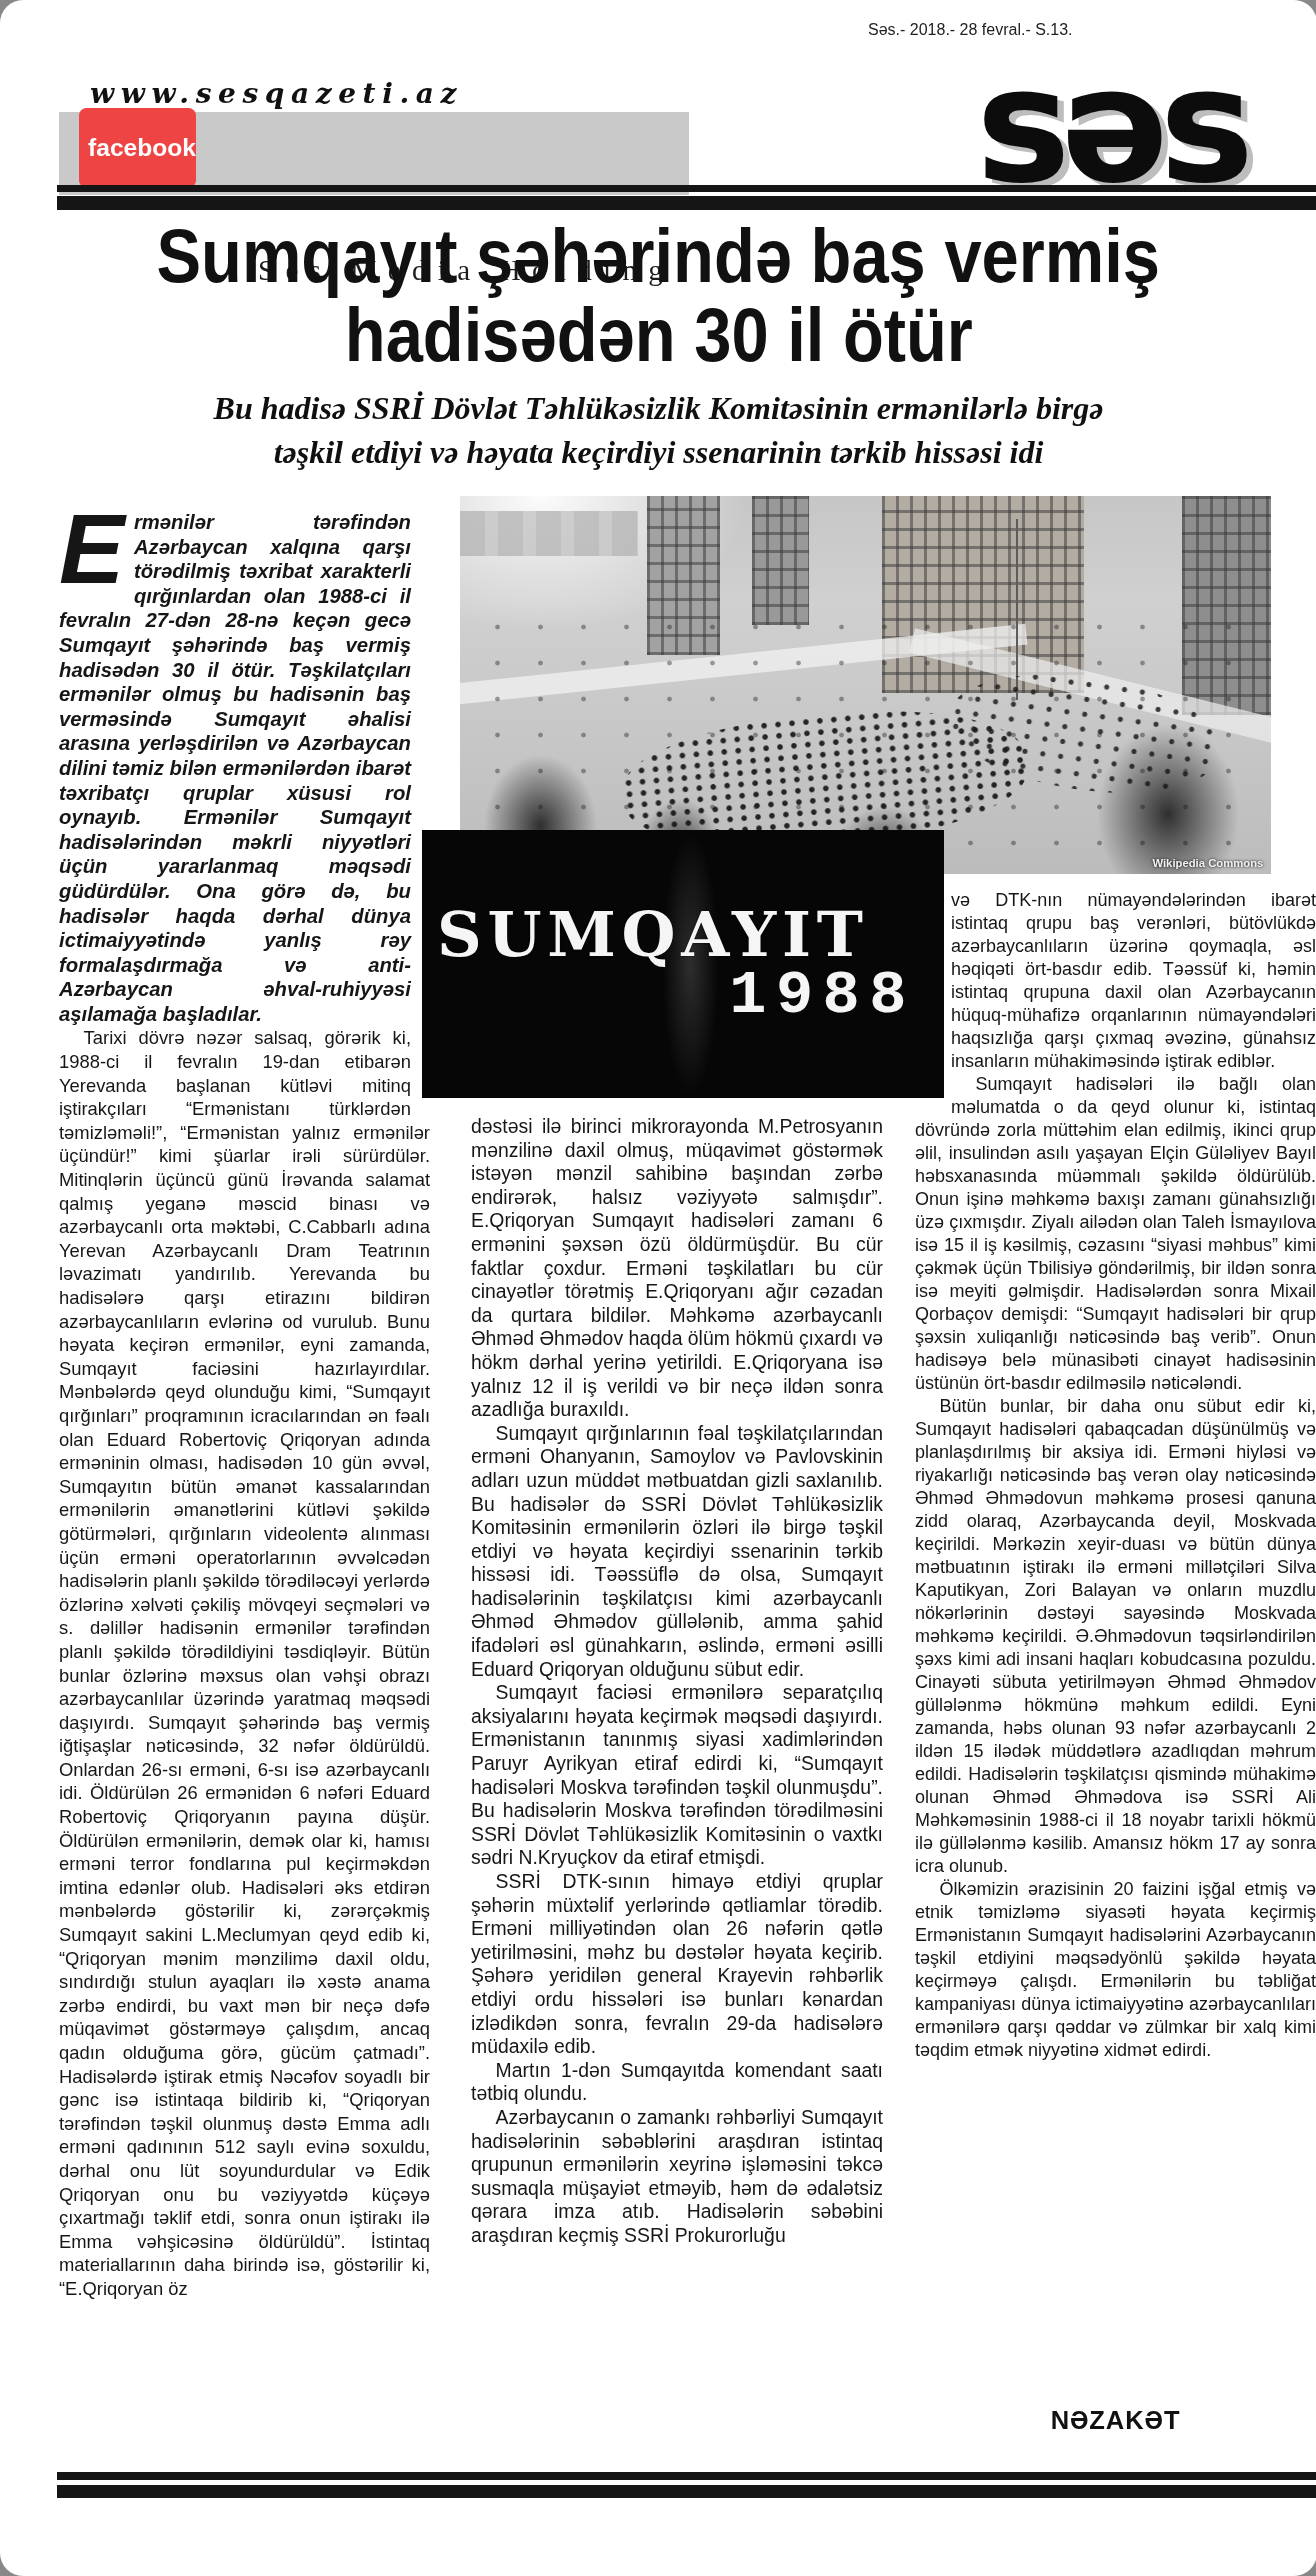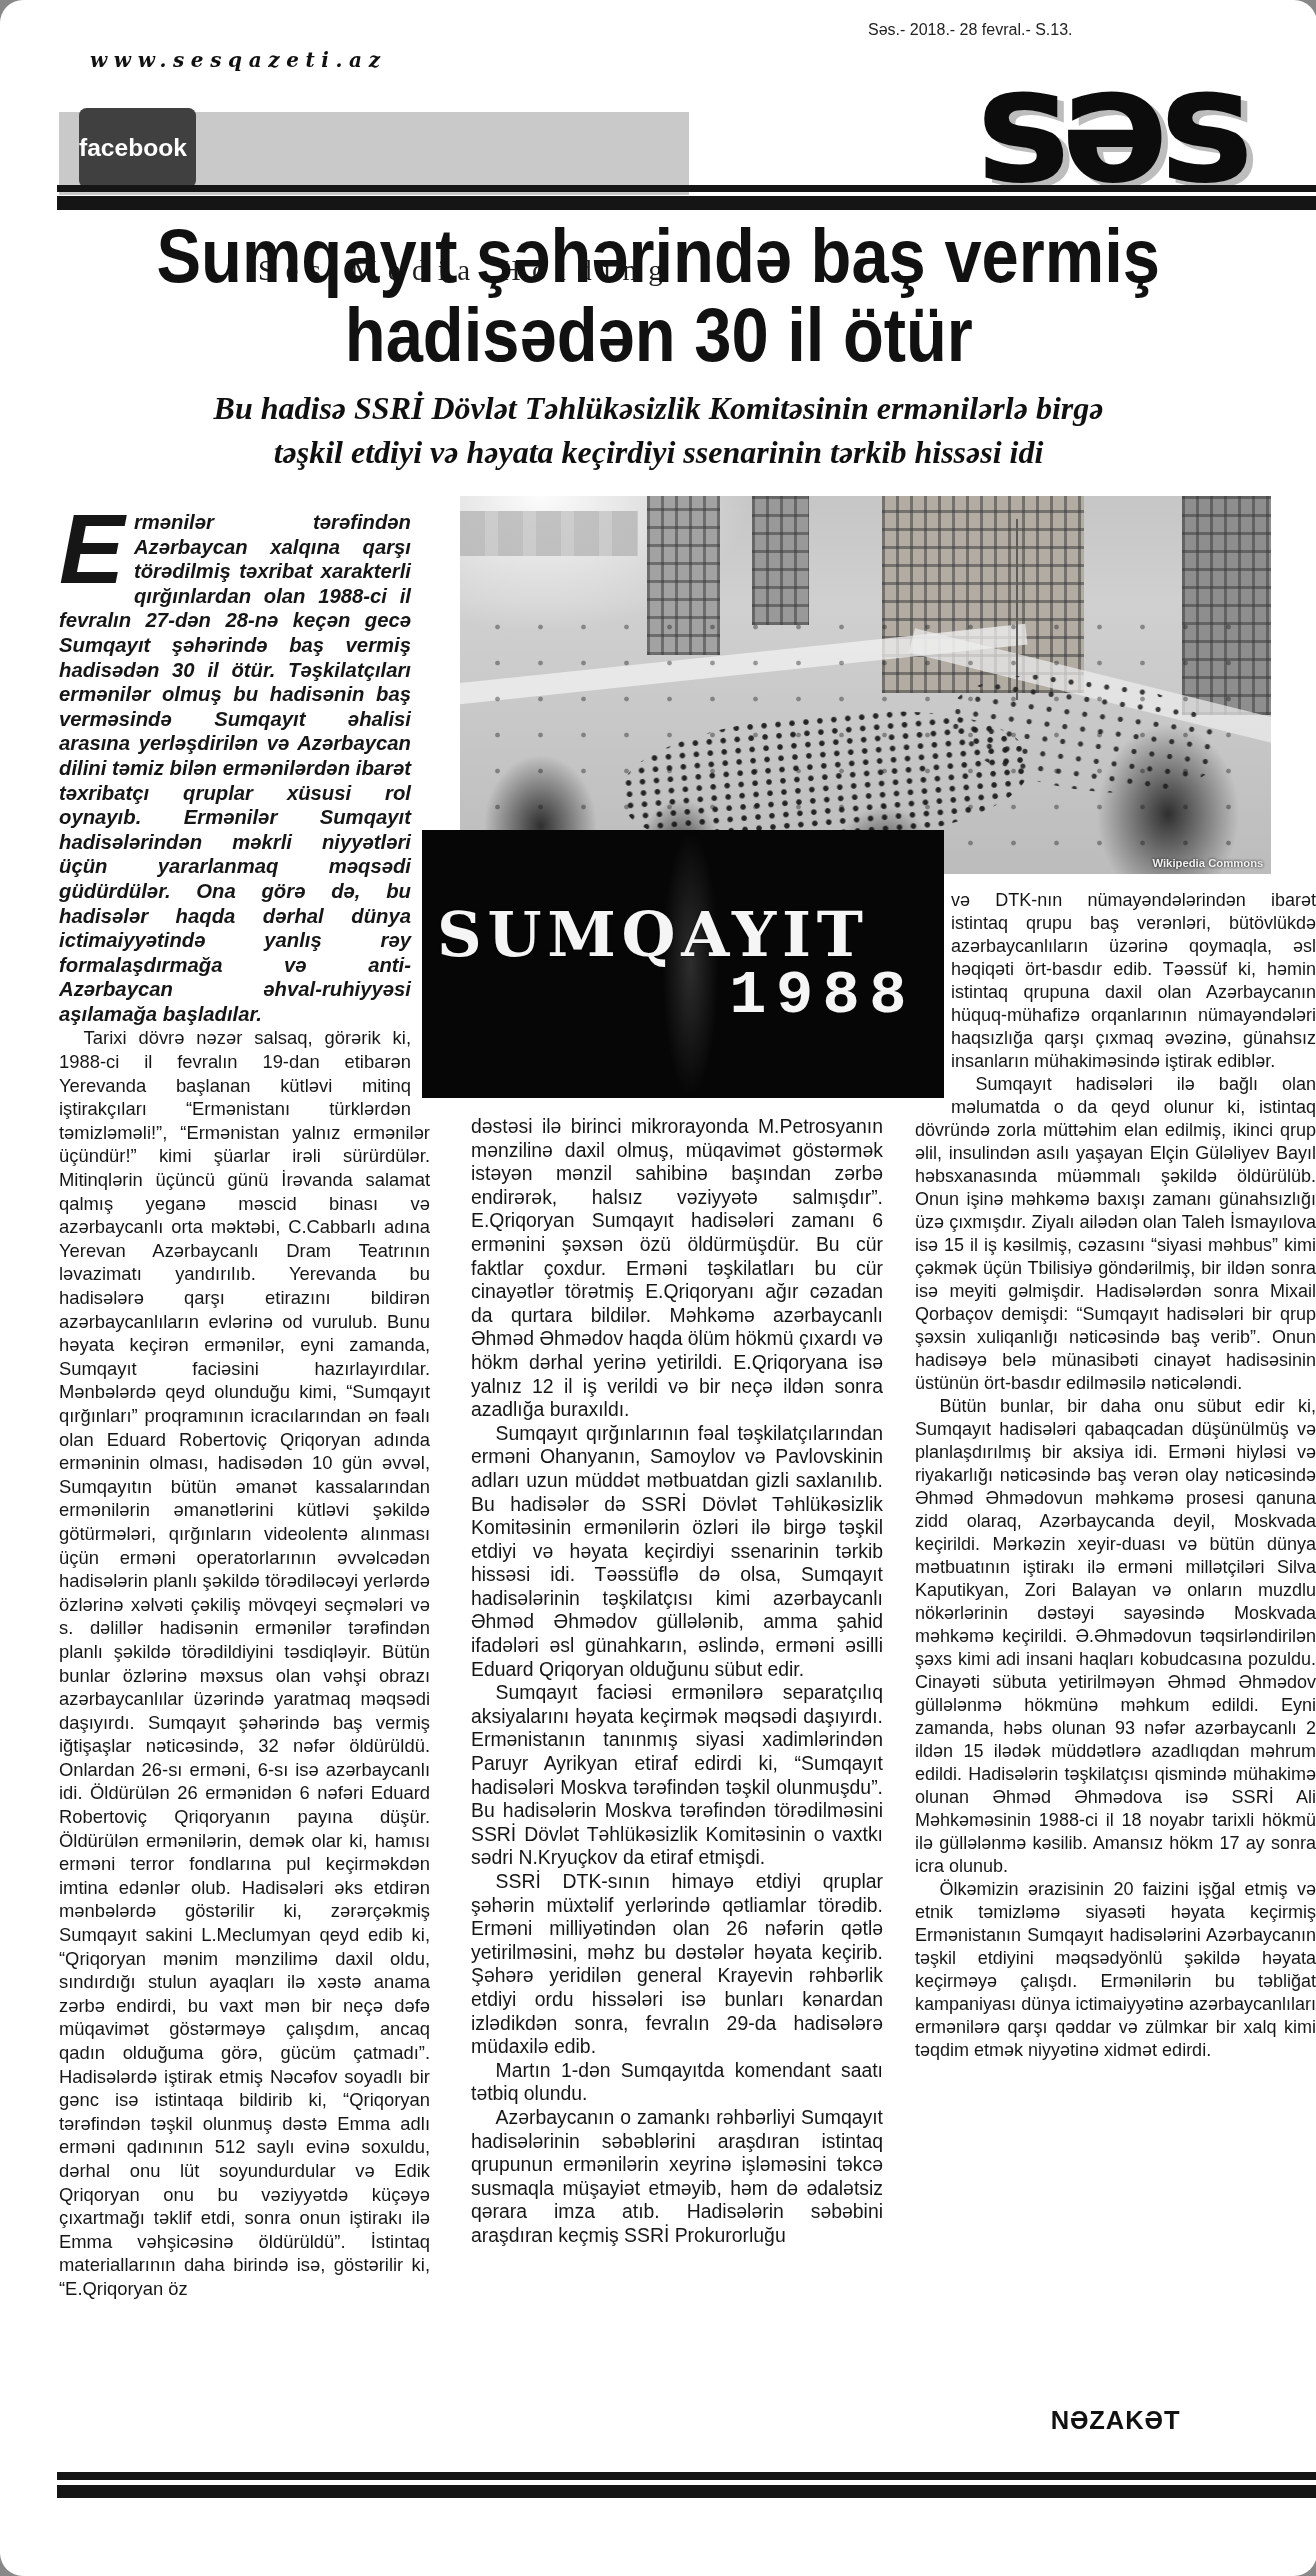--- a/index.html
+++ b/index.html
@@ -1,27 +1,27 @@
 <!DOCTYPE html>
 <html style="font-size:15px"><head>
 <meta charset="utf-8">
 <style>
   html,body{margin:0;padding:0;background:#888;}
   .page{position:relative;width:1317px;height:2576px;background:#ffffff;overflow:hidden;
         font-family:"Liberation Sans",sans-serif;color:#161616;margin:0 auto;border-radius:23px;}
 
   
   .edition-note{position:absolute;left:868px;top:21px;font-size:16px;color:#222;}
-  .website{position:absolute;left:90px;top:48px;font-family:"DejaVu Serif",serif;
-           font-style:italic;font-weight:bold;font-size:20px;letter-spacing:6.6px;color:#111;}
+  .website{position:absolute;left:90px;top:77px;font-family:"DejaVu Serif",serif;
+           font-style:italic;font-weight:bold;font-size:28px;letter-spacing:6.6px;color:#111;}
   .holding-bar{position:absolute;left:59px;top:112px;width:598px;height:83px;background:#c9c9c9;padding-left:32px;}
   .holding-text{position:absolute;left:199px;top:142px;font-family:"Liberation Serif",serif;
                 font-size:29px;letter-spacing:11.3px;color:#1d1d1d;}
-  .fb-badge{position:absolute;left:79px;top:108px;width:117px;height:80px;background:#404040;
-            border-radius:7.6px;display:flex;align-items:center;justify-content:flex-start;}
+  .fb-badge{position:absolute;left:79px;top:108px;width:117px;height:80px;background:#ef4444;
+            border-radius:7.6px;display:flex;align-items:center;justify-content:flex-end;}
   .fb-badge span{color:#fff;font-weight:bold;font-size:24.6px;letter-spacing:0px;}
   .ses-logo{position:absolute;left:976px;top:55px;font-family:"DejaVu Sans",sans-serif;
             font-weight:bold;font-size:159px;line-height:142px;letter-spacing:-9.5px;color:#0c0c0c;
             text-shadow:6.6px 4.7px 0 #bdbdbd;}
   .rule{position:absolute;left:57px;width:1260px;background:#151515;}
   .rule-top-thin{top:185px;height:6.6px;}
   .rule-top-thick{top:196px;height:14px;}
   .rule-bot-thin{top:2472px;height:7.6px;}
   .rule-bot-thick{top:2485px;height:13.2px;}
 

